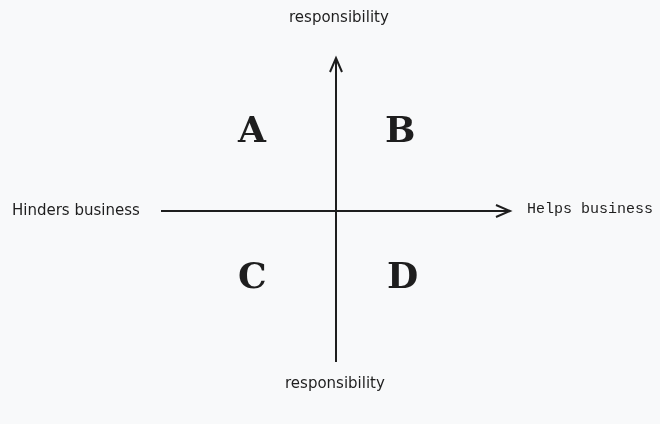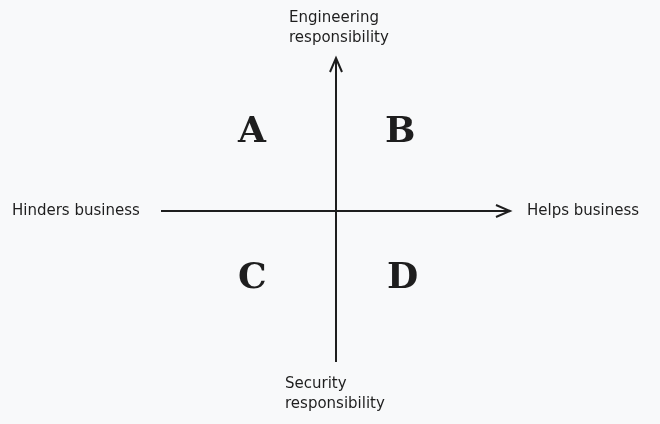--- a/index.html
+++ b/index.html
@@ -31,28 +31,26 @@
 <svg class="axes" width="660" height="424">
 
   <line x1="336" y1="60" x2="336" y2="362" stroke="#1e1e1e" stroke-width="2"></line>
   <polyline points="330,72 336,58 342,72" fill="none" stroke="#1e1e1e" stroke-width="2"></polyline>
 
   <line x1="161" y1="211" x2="510" y2="211" stroke="#1e1e1e" stroke-width="2"></line>
   <polyline points="496,205 510,211 496,217" fill="none" stroke="#1e1e1e" stroke-width="2"></polyline>
 </svg>
 
 <div class="label" style="left:289px; top:7px;">
-  <div>Engineering</div>
   <div>responsibility</div>
 </div>
 
 <div class="label" style="left:285px; top:373px;">
-  <div>Security</div>
   <div>responsibility</div>
 </div>
 
 <div class="label" style="left:12px; top:200px;">Hinders business</div>
-<div class="label" style="left:527px; top:200px;">Helps business</div>
+<div class="label" style="left:527px; top:200px;font-family:Liberation Mono, monospace;">Helps business</div>
 
 <div class="quad" style="left:238px; top:108px;">A</div>
 <div class="quad" style="left:385px; top:108px;">B</div>
 <div class="quad" style="left:238px; top:254px;">C</div>
 <div class="quad" style="left:387px; top:254px;">D</div>
 
 </body></html>

